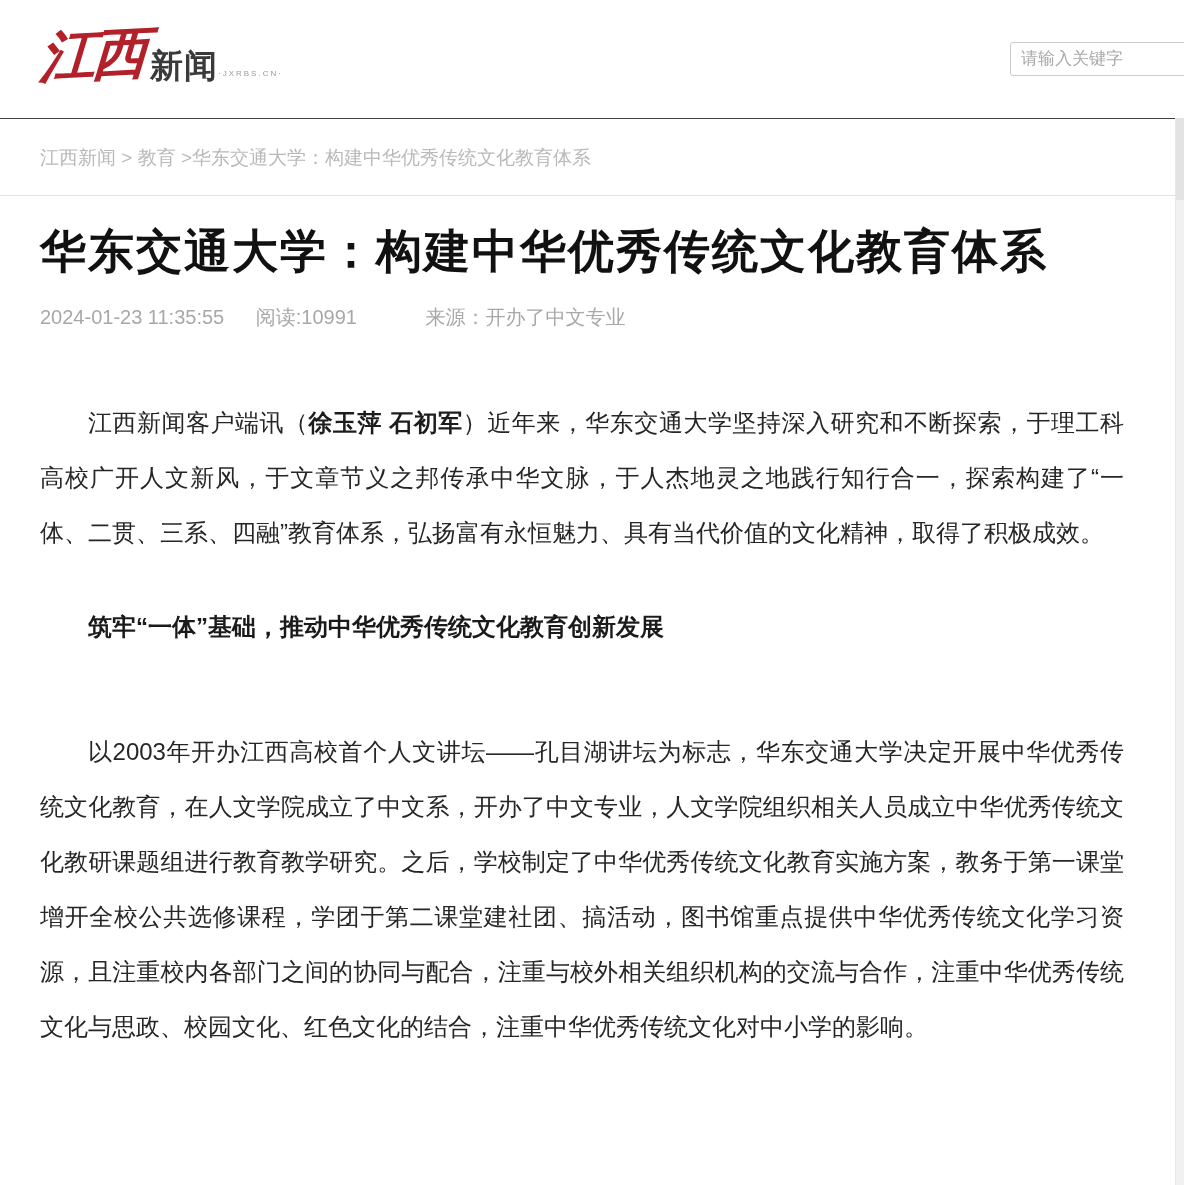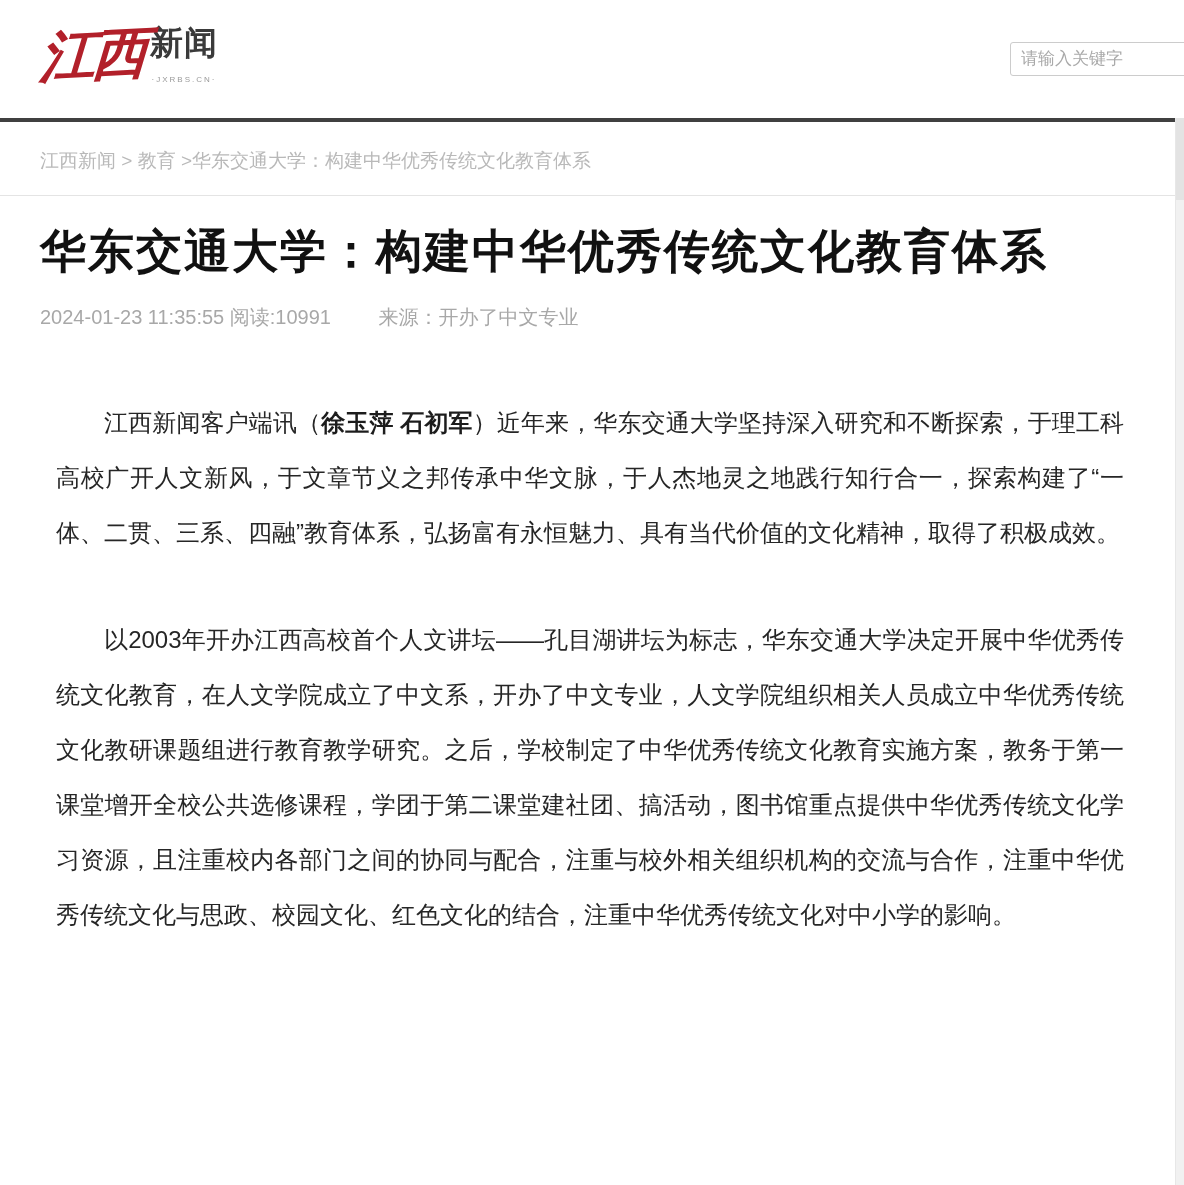--- a/index.html
+++ b/index.html
@@ -30,21 +30,21 @@
     line-height: 62px;
     font-weight: bold;
     font-style: italic;
     color: #b2202a;
     transform: skewX(-6deg) rotate(-3deg);
     letter-spacing: -4px;
     padding-right: 6px;
   }
   .logo-right {
     display: flex;
-    flex-direction: column;
+    flex-direction: row;
     align-items: center;
     padding-bottom: 2px;
   }
   .logo-dark {
     font-size: 33px;
     line-height: 36px;
     font-weight: bold;
     color: #3a3a3a;
     letter-spacing: 1px;
   }
@@ -66,21 +66,21 @@
     font-family: "Liberation Sans", sans-serif;
     outline: none;
   }
   .search-input::placeholder { color: #a9a9a9; }
 
   
   .breadcrumb {
     height: 78px;
     line-height: 78px;
     padding: 0 40px;
-    border-top: 4px solid #404040;
+    border-top: 1px solid #404040;
     border-bottom: 1px solid #e4e4e4;
     font-size: 19px;
     color: #b9b9b9;
     white-space: nowrap;
     overflow: hidden;
     background: #ffffff;
   }
   .breadcrumb a {
     color: #b9b9b9;
     text-decoration: none;
@@ -99,26 +99,26 @@
     font-weight: bold;
     color: #111111;
     letter-spacing: 2px;
   }
   .meta {
     margin-top: 22px;
     font-size: 20px;
     color: #a8a8a8;
     white-space: nowrap;
   }
-  .meta .m-date { }
-  .meta .m-reads { margin-right: 42px; }
+  .meta .m-date { margin-right: 26px; }
+  .meta .m-reads { margin-right: 63px; }
 
   .article-body { margin-top: 64px; }
   .para {
-    margin: 0 0 52px 16px;
+    margin: 0 0 52px 0;
     font-size: 24px;
     line-height: 55px;
     color: #262626;
     text-align: justify;
     text-indent: 2em;
   }
   .para strong { font-weight: bold; color: #1c1c1c; }
   .subhead {
     margin: 0 0 82px 0;
     font-size: 24px;
@@ -166,20 +166,21 @@
 
   <div class="meta">
     <span class="m-date">2024-01-23 11:35:55</span>
     <span class="m-reads">阅读:10991</span>
     <span class="m-source">来源：开办了中文专业</span>
   </div>
 
   <article class="article-body">
     <p class="para"><span>江西新闻客户端讯（</span><strong>徐玉萍 石初军</strong><span>）近年来，华东交通大学坚持深入研究和不断探索，于理工科高校广开人文新风，于文章节义之邦传承中华文脉，于人杰地灵之地践行知行合一，探索构建了“一体、二贯、三系、四融”教育体系，弘扬富有永恒魅力、具有当代价值的文化精神，取得了积极成效。</span></p>
 
+    <h2 class="subhead">筑牢“一体”基础，推动中华优秀传统文化教育创新发展</h2>
 
     <p class="para">以2003年开办江西高校首个人文讲坛——孔目湖讲坛为标志，华东交通大学决定开展中华优秀传统文化教育，在人文学院成立了中文系，开办了中文专业，人文学院组织相关人员成立中华优秀传统文化教研课题组进行教育教学研究。之后，学校制定了中华优秀传统文化教育实施方案，教务于第一课堂增开全校公共选修课程，学团于第二课堂建社团、搞活动，图书馆重点提供中华优秀传统文化学习资源，且注重校内各部门之间的协同与配合，注重与校外相关组织机构的交流与合作，注重中华优秀传统文化与思政、校园文化、红色文化的结合，注重中华优秀传统文化对中小学的影响。</p>
   </article>
 </main>
 
 <div class="scroll-track">
   <div class="scroll-thumb"></div>
 </div>
 
 </body></html>

